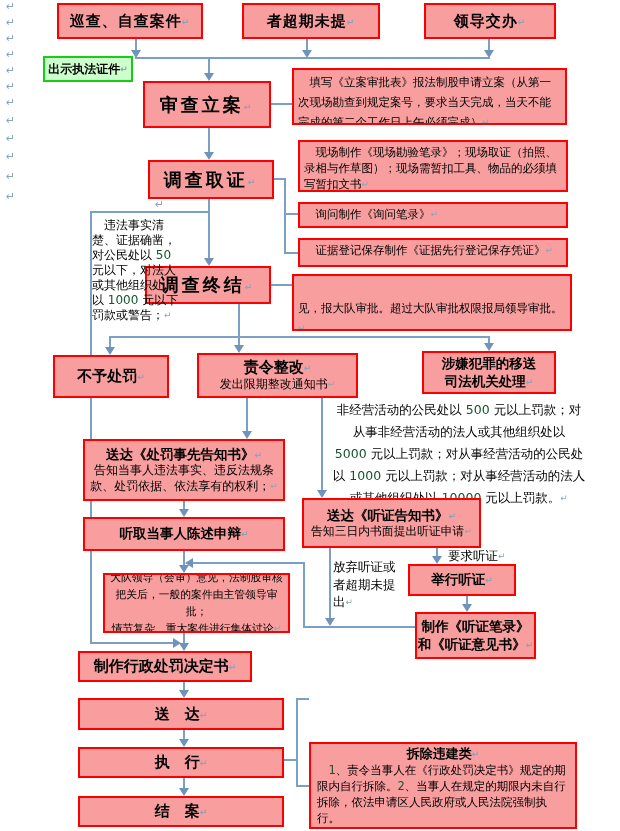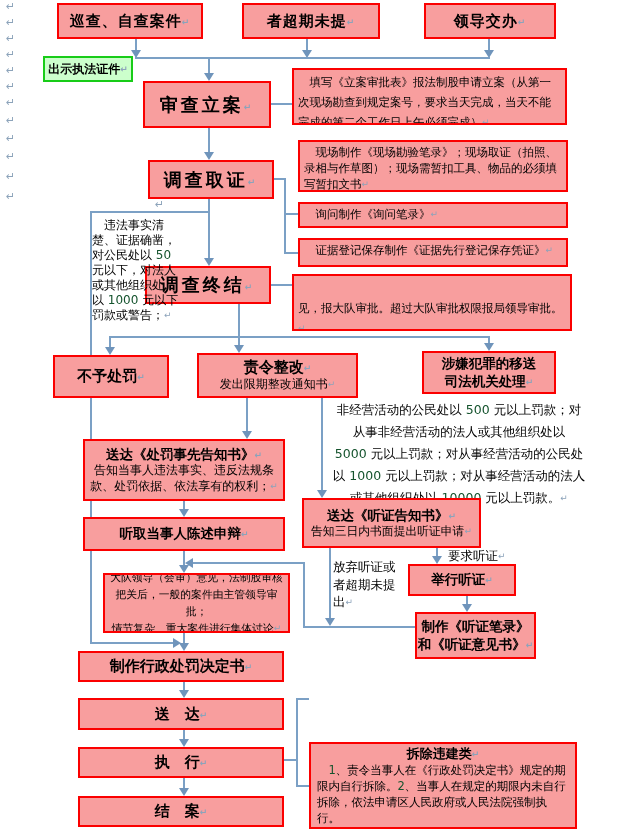--- a/index.html
+++ b/index.html
@@ -194,21 +194,21 @@
       <span><span>举行听证</span><span class="seg-mark">↵</span></span>
     </div>
   <div class="bx ctr t14" style="left:415px;top:612px;width:121px;height:47px">
       <span><span>制作《听证笔录》</span><br><span>和《听证意见书》</span><span class="seg-mark">↵</span></span>
     </div>
 
   <div class="bx ctr" style="left:103px;top:573px;width:187px;height:60px;font-size:10.8px;line-height:17px">
       <span><span>大队领导（会审）意见，法制股审核</span><br><span>把关后，一般的案件由主管领导审批；</span><br><span>情节复杂、重大案件进行集体讨论</span><span class="seg-mark">↵</span></span>
     </div>
 
-  <div class="bx ctr t15" style="left:78px;top:651px;width:206px;height:31px">
+  <div class="bx ctr t15" style="left:78px;top:651px;width:174px;height:31px">
       <span><span>制作行政处罚决定书</span><span class="seg-mark">↵</span></span>
     </div>
   <div class="bx ctr t15" style="left:78px;top:698px;width:206px;height:32px">
       <span><span>送　达</span><span class="seg-mark">↵</span></span>
     </div>
   <div class="bx ctr t15" style="left:78px;top:747px;width:206px;height:31px">
       <span><span>执　行</span><span class="seg-mark">↵</span></span>
     </div>
   <div class="bx ctr t15" style="left:78px;top:796px;width:206px;height:31px">
       <span><span>结　案</span><span class="seg-mark">↵</span></span>

